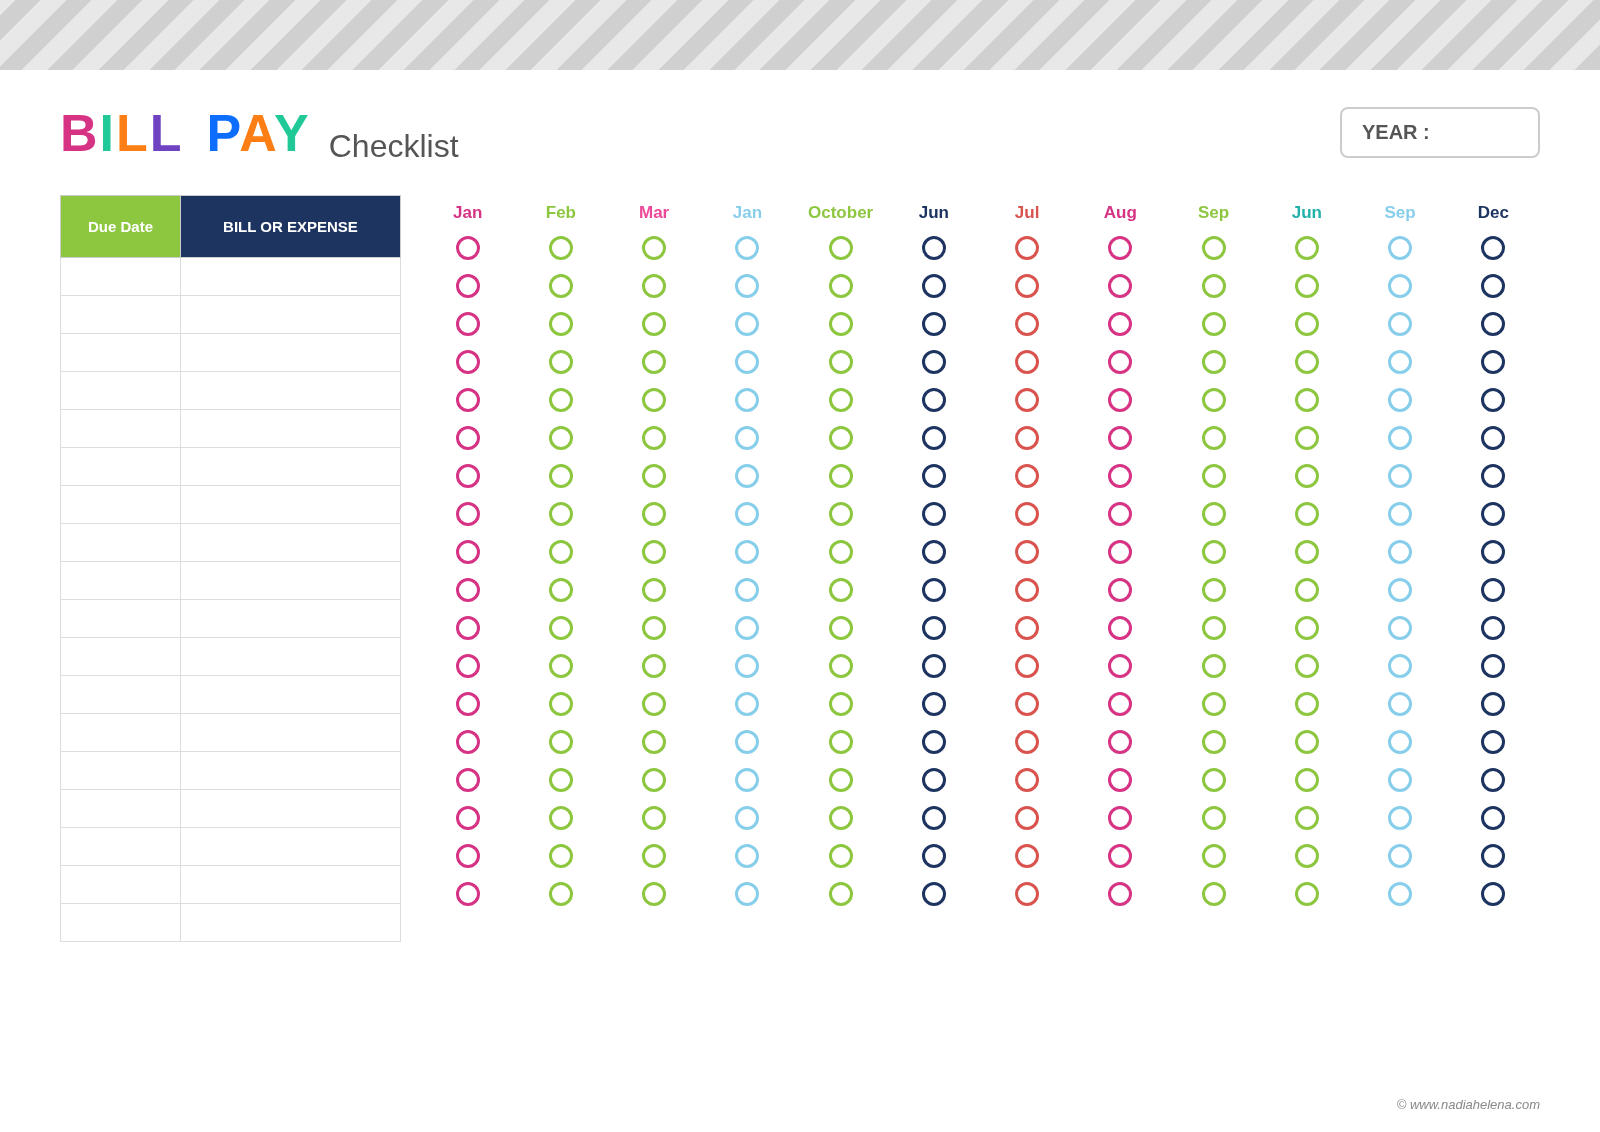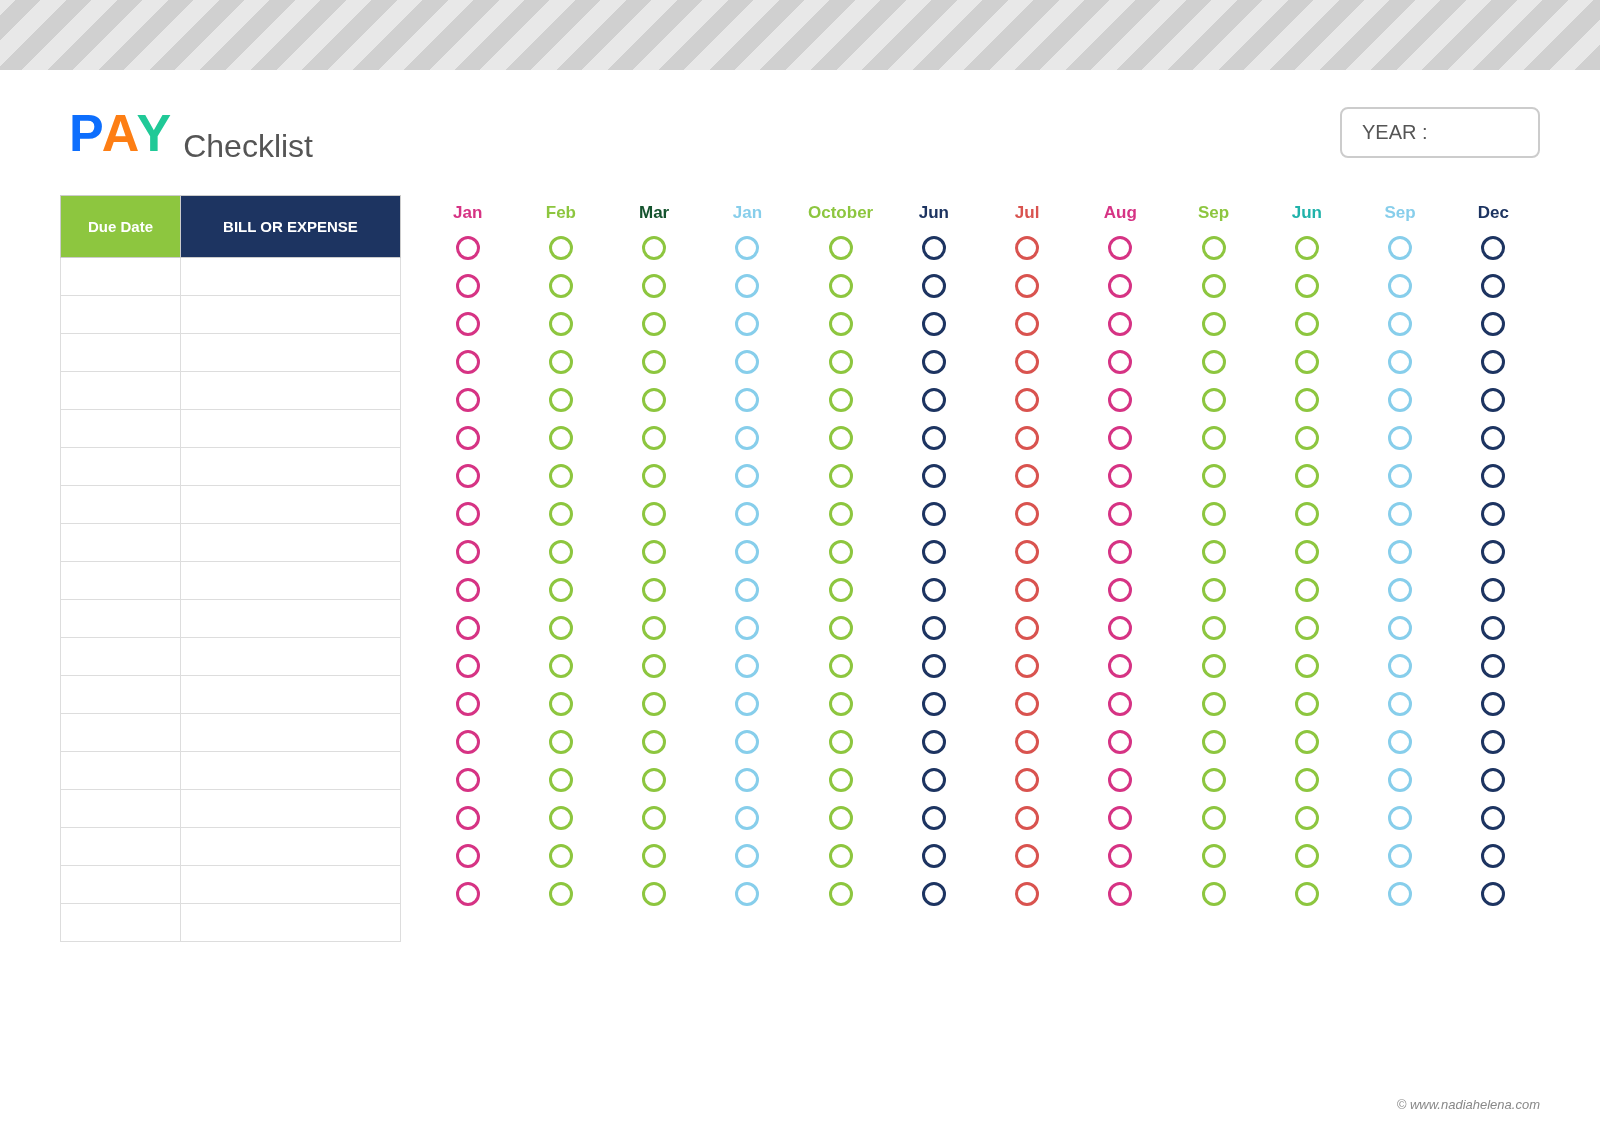--- a/index.html
+++ b/index.html
@@ -56,42 +56,42 @@
     .b1 { color: #d63384; }
     .b2 { color: #20c997; }
     .b3 { color: #fd7e14; }
     .b4 { color: #6f42c1; }
 
     .title-pay {
       font-size: 52px;
       font-weight: 900;
       font-family: 'Arial Black', Arial, sans-serif;
       letter-spacing: 2px;
-      margin-right: 4px;
+      margin-right: 12px;
     }
     .p1 { color: #0d6efd; }
     .p2 { color: #fd7e14; }
     .p3 { color: #20c997; }
 
     .title-checklist {
       font-size: 32px;
       font-family: 'Comic Sans MS', cursive, sans-serif;
       color: #555;
       font-weight: normal;
       margin-left: 6px;
       margin-top: 28px;
     }
 
     .year-box {
       border: 2px solid #ccc;
       border-radius: 8px;
       padding: 12px 40px 12px 20px;
       font-size: 20px;
       color: #555;
-      font-weight: normal;
+      font-weight: bold;
       min-width: 200px;
     }
 
     
     .main-grid {
       display: flex;
       align-items: flex-start;
       gap: 0;
     }
 
@@ -174,20 +174,23 @@
   </style>
 </head>
 <body>
 
 <div class="stripe-header"></div>
 
 <div class="page-content">
 
   <div class="title-area">
     <div class="title-left">
+      <span class="title-bill">
+        <span class="b1">B</span><span class="b2">I</span><span class="b3">L</span><span class="b4">L</span>
+      </span>
       &nbsp;&nbsp;
       <span class="title-pay">
         <span class="p1">P</span><span class="p2">A</span><span class="p3">Y</span>
       </span>
       <span class="title-checklist">Checklist</span>
     </div>
     <div class="year-box">
       <span>YEAR :</span>
     </div>
   </div>
@@ -275,21 +278,21 @@
             <td></td>
           </tr>
         </tbody>
     </table>
 
     <table class="months-table">
       <thead>
         <tr id="months-header-row">
         <th style="color: rgb(214, 51, 132);">Jan</th>
             <th style="color: rgb(141, 198, 63);">Feb</th>
-            <th style="color: #14532d;">Mar</th>
+            <th style="color: #ec4899;">Mar</th>
             <th style="color: rgb(135, 206, 235);">Jan</th>
             <th style="color: rgb(141, 198, 63);">October</th>
             <th style="color: rgb(29, 52, 97);">Jun</th>
             <th style="color: rgb(217, 83, 79);">Jul</th>
             <th style="color: rgb(214, 51, 132);">Aug</th>
             <th style="color: rgb(141, 198, 63);">Sep</th>
             <th style="color: rgb(32, 178, 170);">Jun</th>
             <th style="color: rgb(135, 206, 235);">Sep</th>
             <th style="color: rgb(29, 52, 97);">Dec</th>
           </tr>

